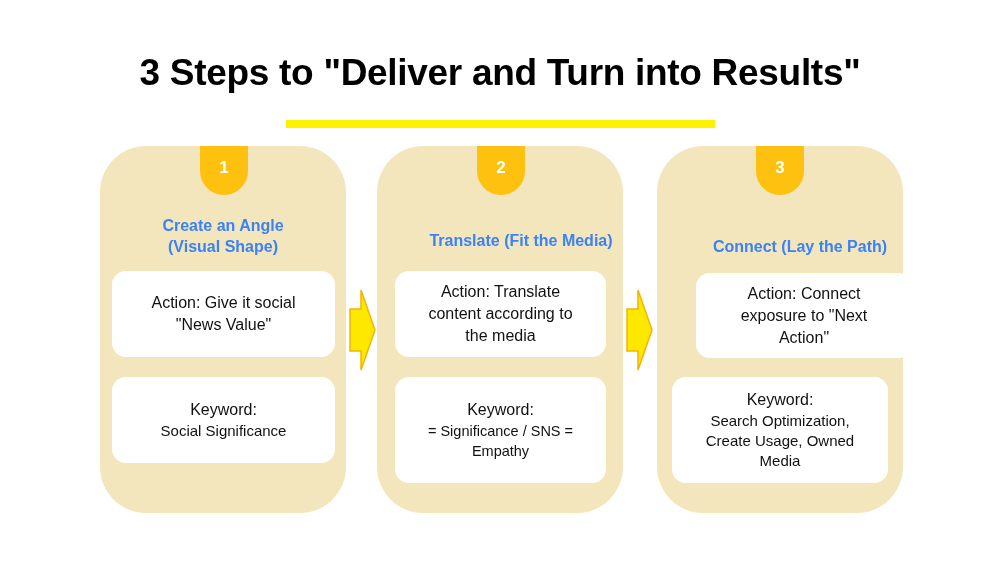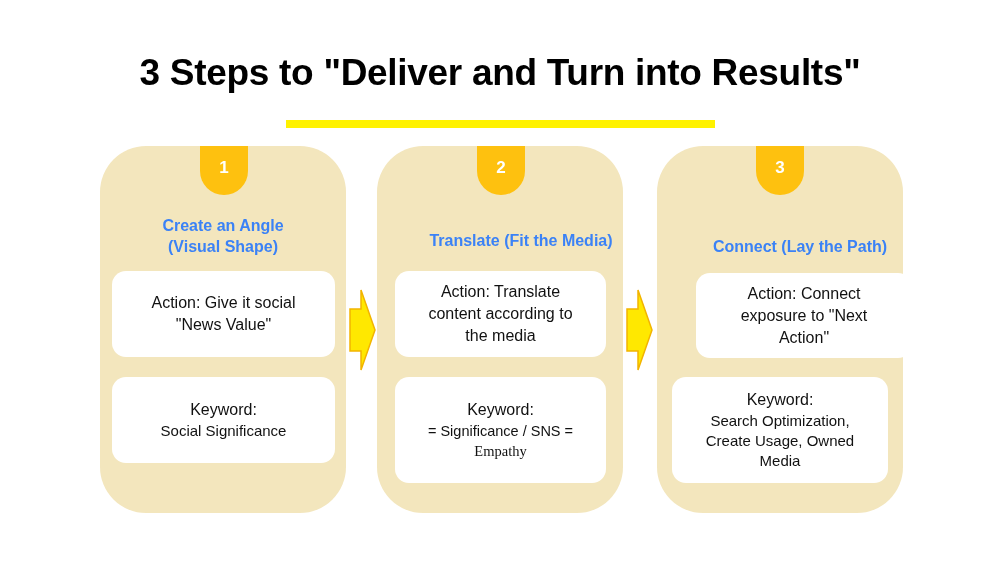--- a/index.html
+++ b/index.html
@@ -44,21 +44,21 @@
 <div class="badge" style="left:477px;">2</div>
 <div class="step-title" style="left:377px; width:288px; top:230px;">Translate (Fit the Media)</div>
 <div class="box action" style="left:395px; top:271px; width:211px; height:86px;">
   <div>Action: Translate</div>
   <div>content according to</div>
   <div>the media</div>
 </div>
 <div class="box" style="left:395px; top:377px; width:211px; height:106px;">
   <div class="kw-head">Keyword:</div>
   <div class="kw-body" style="font-size:14.5px;">= Significance / SNS =</div>
-  <div class="kw-body" style="font-size:14.5px;font-family:Liberation Serif, serif;">Empathy</div>
+  <div class="kw-body" style="font-size:14.5px;">Empathy</div>
 </div>
 
 <svg class="arrow" style="left:626px; top:288px;" width="28" height="84" viewBox="0 0 28 84">
   <polygon points="1,21 12,21 12,2 26,42 12,82 12,63 1,63" fill="#ffe800" stroke="#f2b400" stroke-width="1.5" stroke-linejoin="miter"></polygon>
 </svg>
 
 <div class="card" style="left:657px; width:246px;"></div>
 <div class="badge" style="left:756px;">3</div>
 <div class="step-title" style="left:657px; width:286px; top:236px;">Connect (Lay the Path)</div>
 <div class="box action" style="left:696px; top:273px; width:216px; height:85px;">

